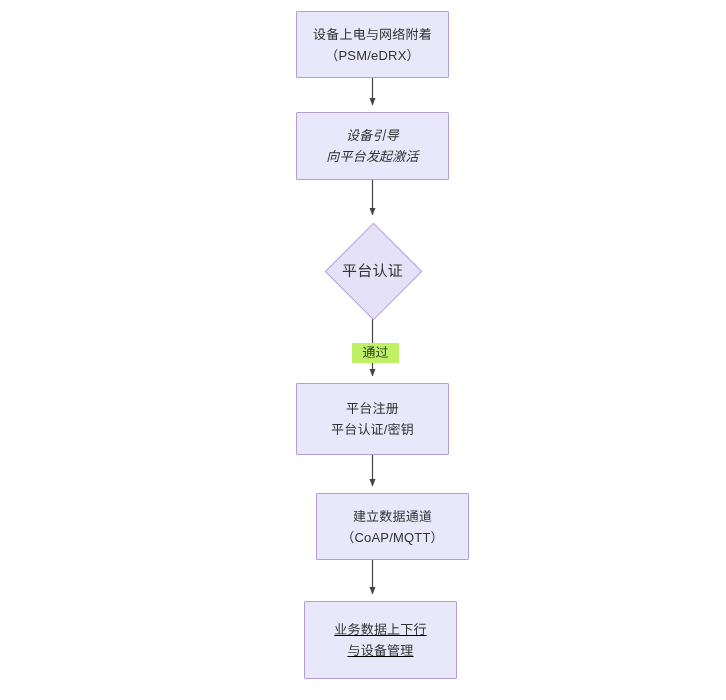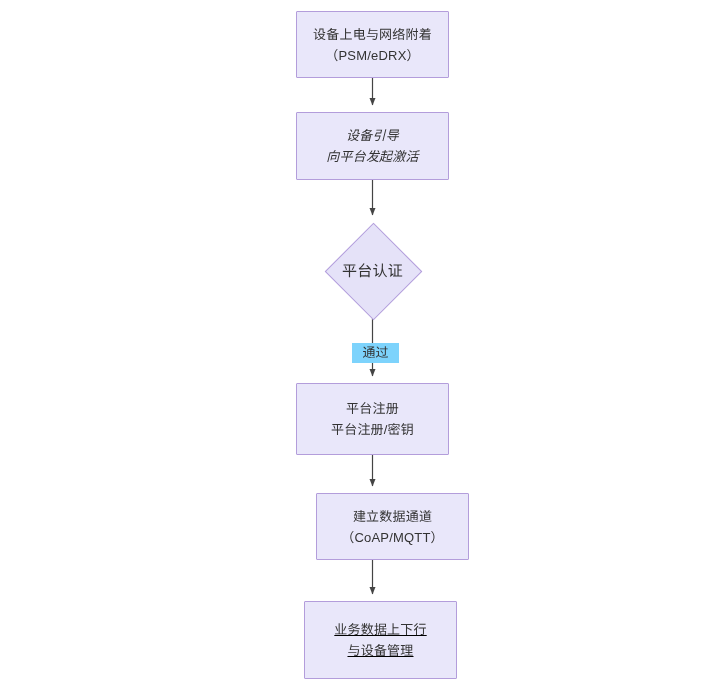--- a/index.html
+++ b/index.html
@@ -80,21 +80,21 @@
     letter-spacing: 0.2px;
     white-space: pre-line;
   }
   
   .edge-label {
     position: absolute;
     z-index: 3;
     font-size: 13px;
     line-height: 18px;
     color: #333333;
-    background: #7dd3fc;
+    background: #bef264;
     padding: 1px 3px;
     white-space: pre-line;
     text-align: center;
   }
 </style>
 </head>
 <body>
 
 <div id="flow-canvas">
 
@@ -134,21 +134,21 @@
 
   <div class="node node-decision" style="left:325px; top:222px; width:95px; height:96px;">
     <span class="diamond-shape"></span>
     <span class="diamond-label">平台认证</span>
   </div>
 
   <div class="edge-label" style="left:352px; top:343px; width:41px;">通过</div>
 
   <div class="node node-process" style="left:296px; top:383px; width:153px; height:72px;">
     <span class="node-label">平台注册
-平台注册/密钥</span>
+平台认证/密钥</span>
   </div>
 
   <div class="node node-process" style="left:296px; top:493px; width:153px; height:67px;margin-left:20px;">
     <span class="node-label">建立数据通道
 （CoAP/MQTT）</span>
   </div>
 
   <div class="node node-process" style="left:304px; top:601px; width:153px; height:78px;text-decoration:underline;">
     <span class="node-label">业务数据上下行
 与设备管理</span>

